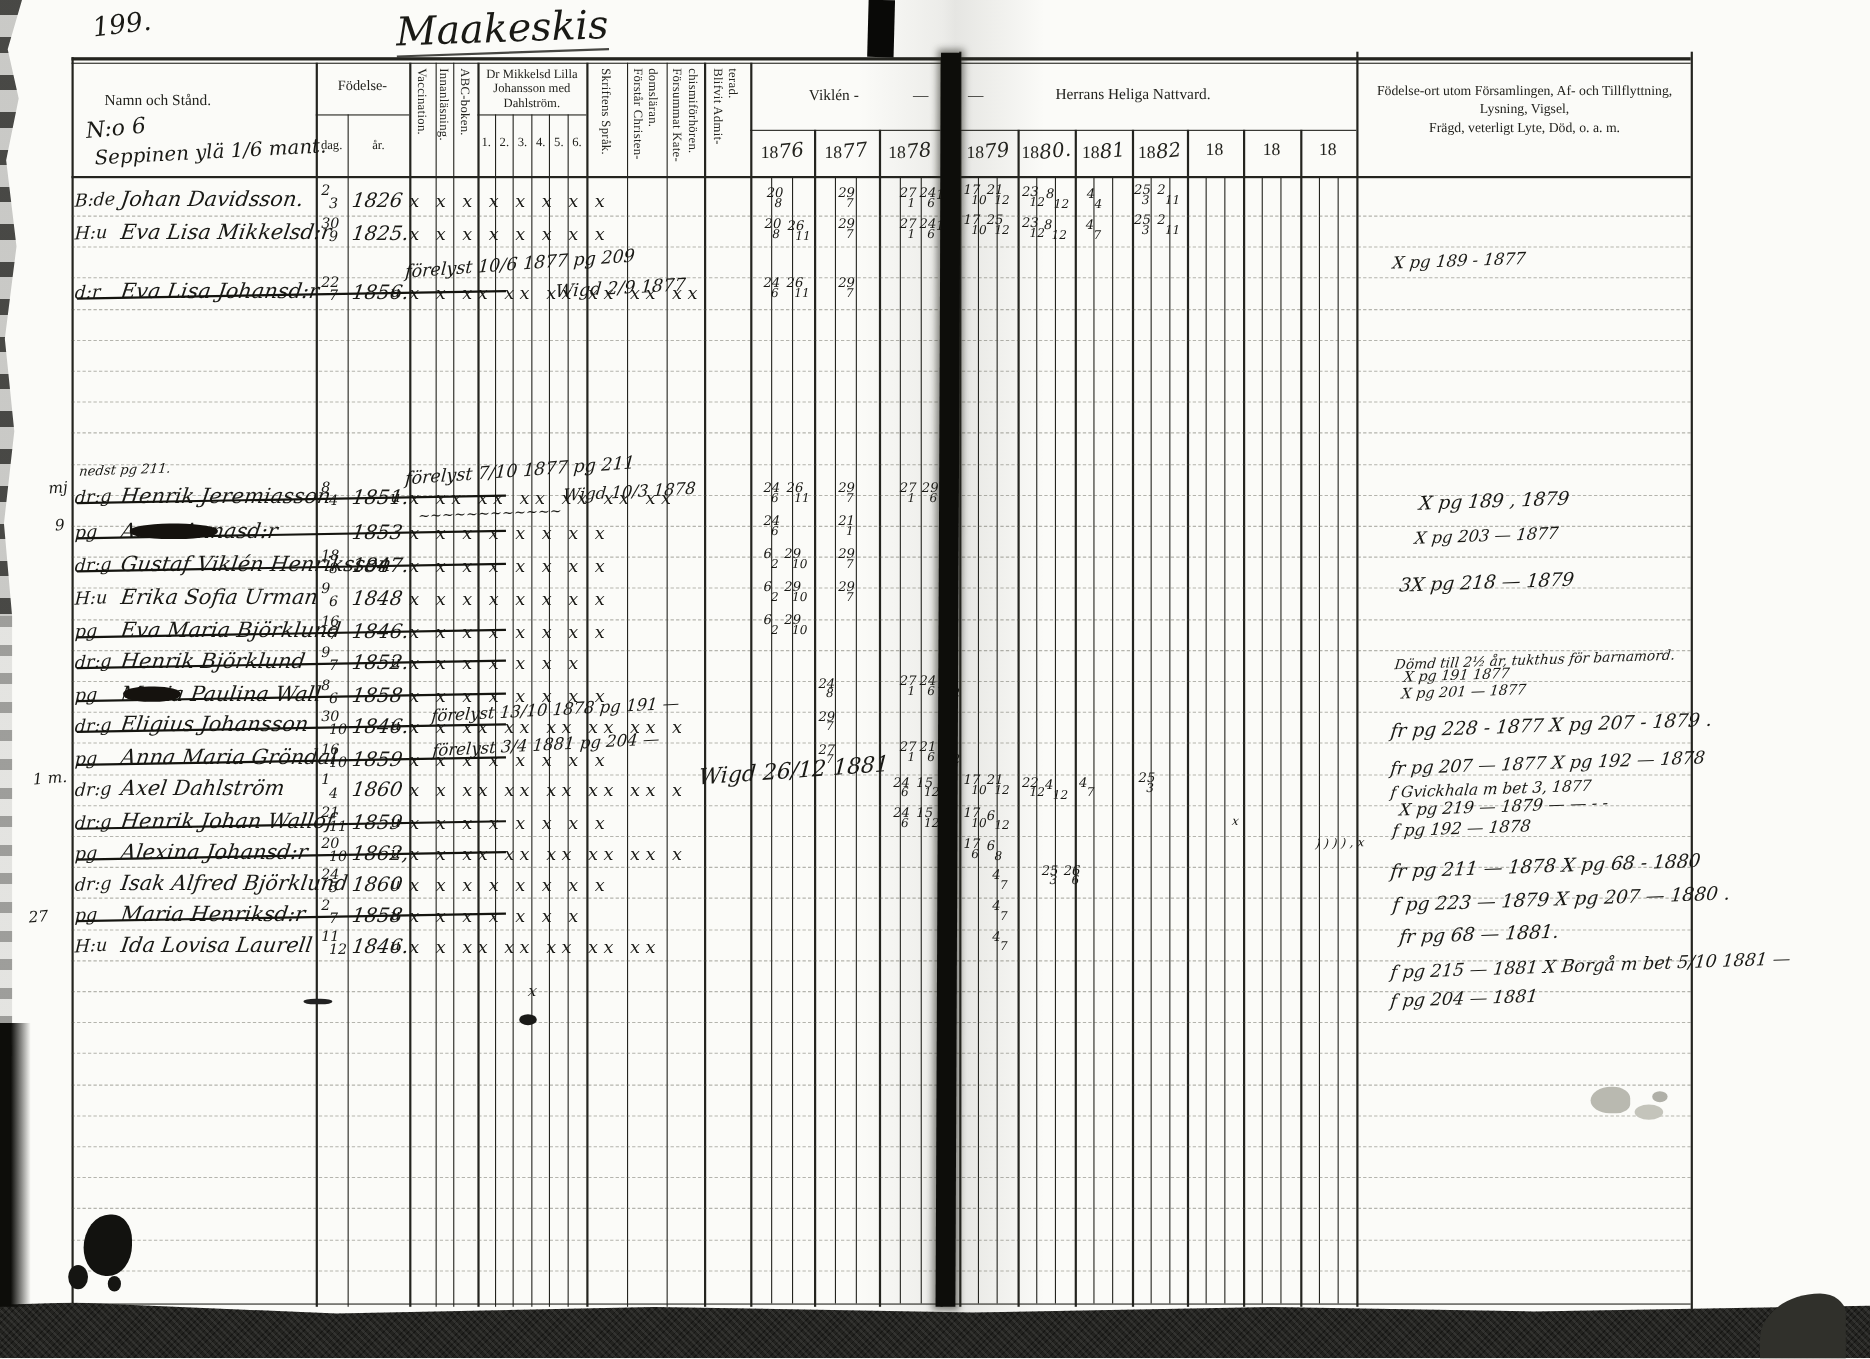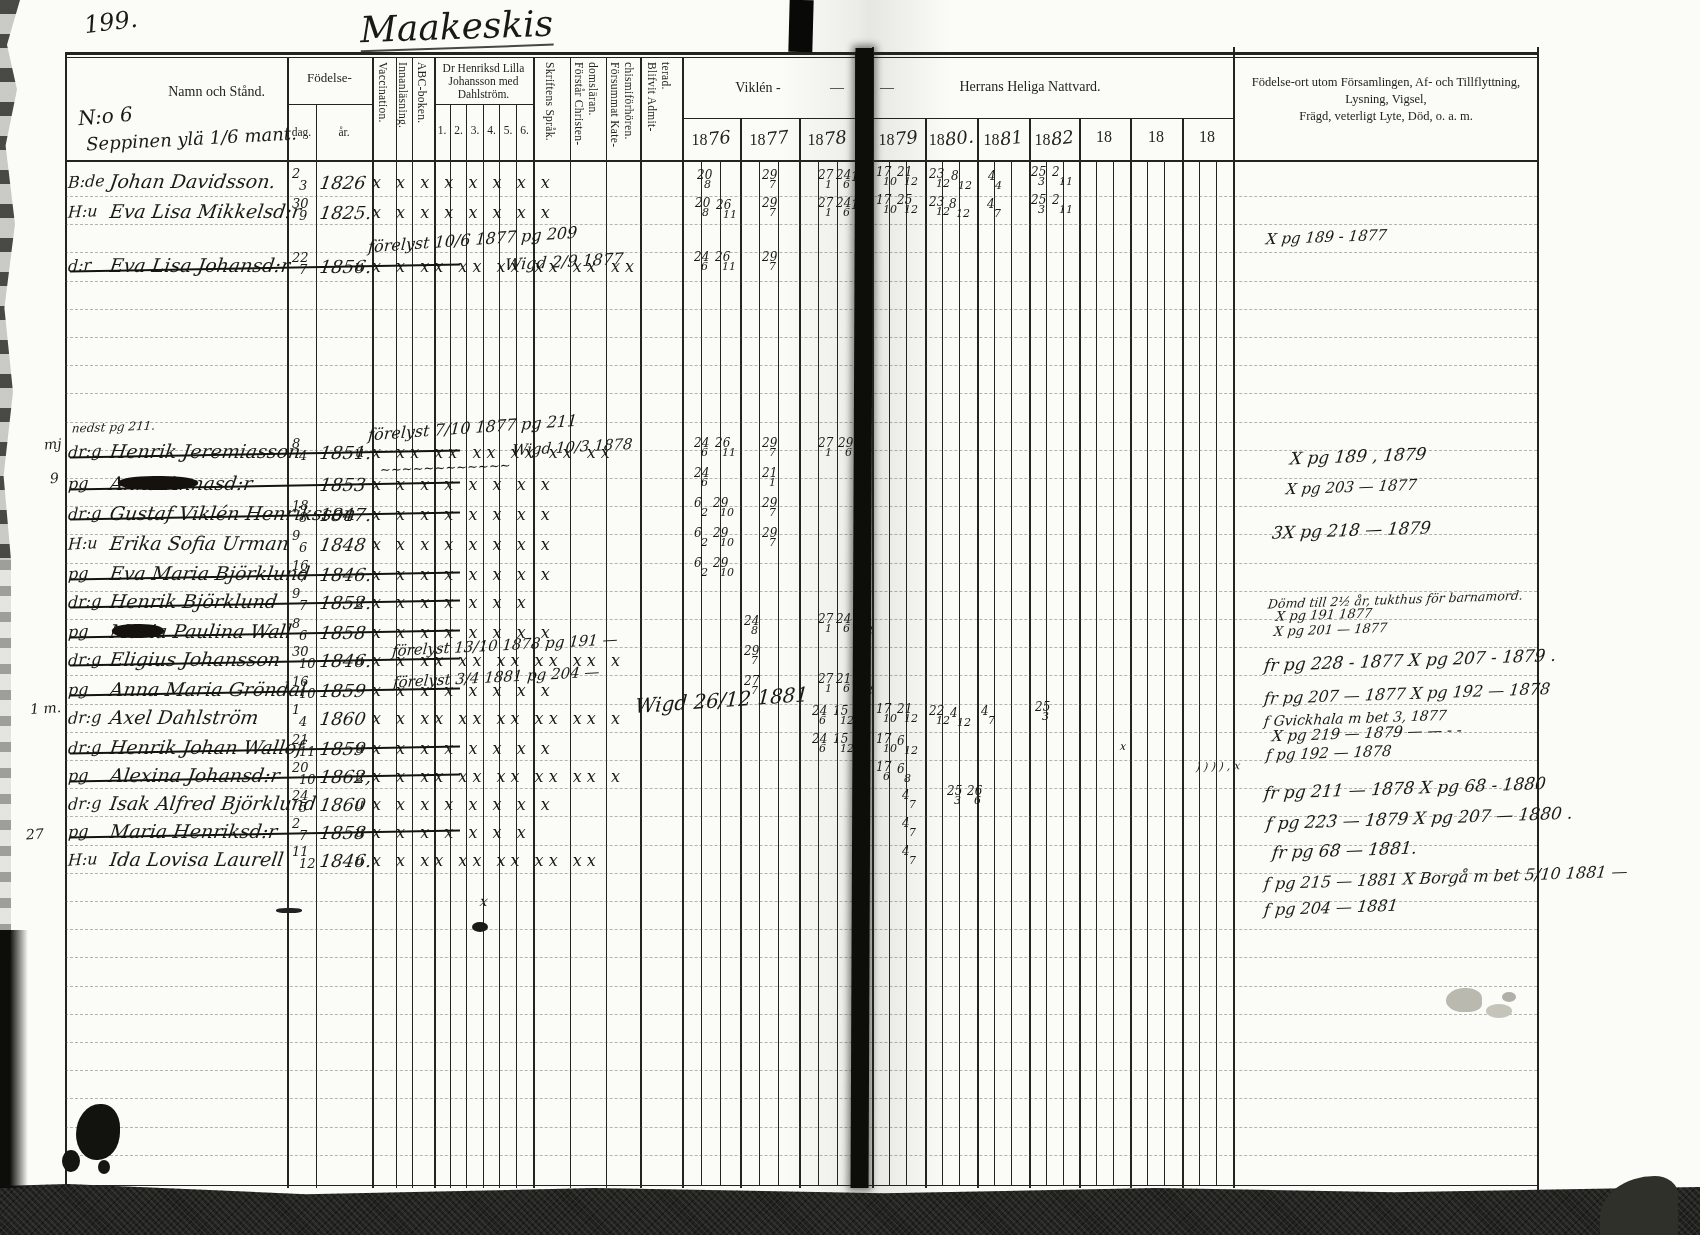--- a/index.html
+++ b/index.html
@@ -31,30 +31,30 @@
   .ledge{position:absolute;z-index:7;}
 </style>
 </head>
 <body>
 
 <div id="doc">
 
   <span class="hw" style="left:84px;top:8px;font-size:24px;transform:rotate(-7deg);">199.</span>
   <span class="hw" style="left:360px;top:6px;font-size:36px;transform:rotate(-2deg);border-bottom:2px solid rgba(25,25,20,.8);">Maakeskis</span>
 
-  <span class="plabel" style="left:95px;top:84px;width:170px;text-align:right;font-size:14px;">Namn och Stånd.</span>
+  <span class="plabel" style="left:95px;top:84px;width:170px;text-align:left;font-size:14px;">Namn och Stånd.</span>
   <span class="plabel" style="left:287px;top:70px;width:85px;text-align:center;font-size:13px;">Födelse-</span>
   <span class="plabel" style="left:287px;top:126px;width:29px;text-align:center;font-size:11.5px;">dag.</span>
   <span class="plabel" style="left:316px;top:126px;width:56px;text-align:center;font-size:11.5px;">år.</span>
   <span class="vlab" style="left:377px;">Vaccination.</span>
   <span class="vlab" style="left:397px;">Innanläsning.</span>
   <span class="vlab" style="left:416px;">ABC-boken.</span>
   <span class="vlab" style="left:544px;">Skriftens Språk.</span>
   <div class="plabel" style="left:434px;top:62px;width:99px;text-align:center;font-size:11.5px;line-height:13px;">
-    <span>Dr Henriksd Lilla</span><br>
+    <span>Dr Mikkelsd Lilla</span><br>
     <span>Johansson med</span><br>
     <span>Dahlström.</span>
   </div>
   <span class="plabel" style="left:688px;top:80px;width:140px;text-align:center;font-size:14px;">Viklén -</span>
   <span class="plabel" style="left:830px;top:80px;font-size:14px;">—</span>
   <span class="plabel" style="left:880px;top:80px;font-size:14px;">—</span>
   <span class="plabel" style="left:915px;top:79px;width:230px;text-align:center;font-size:14px;">Herrans Heliga Nattvard.</span>
   <div class="plabel" style="left:1240px;top:74px;width:292px;text-align:center;font-size:12.5px;line-height:17px;">
     <span>Födelse-ort utom Församlingen, Af- och Tillflyttning, Lysning, Vigsel,</span><br>
     <span>Frägd, veterligt Lyte, Död, o. a. m.</span>

